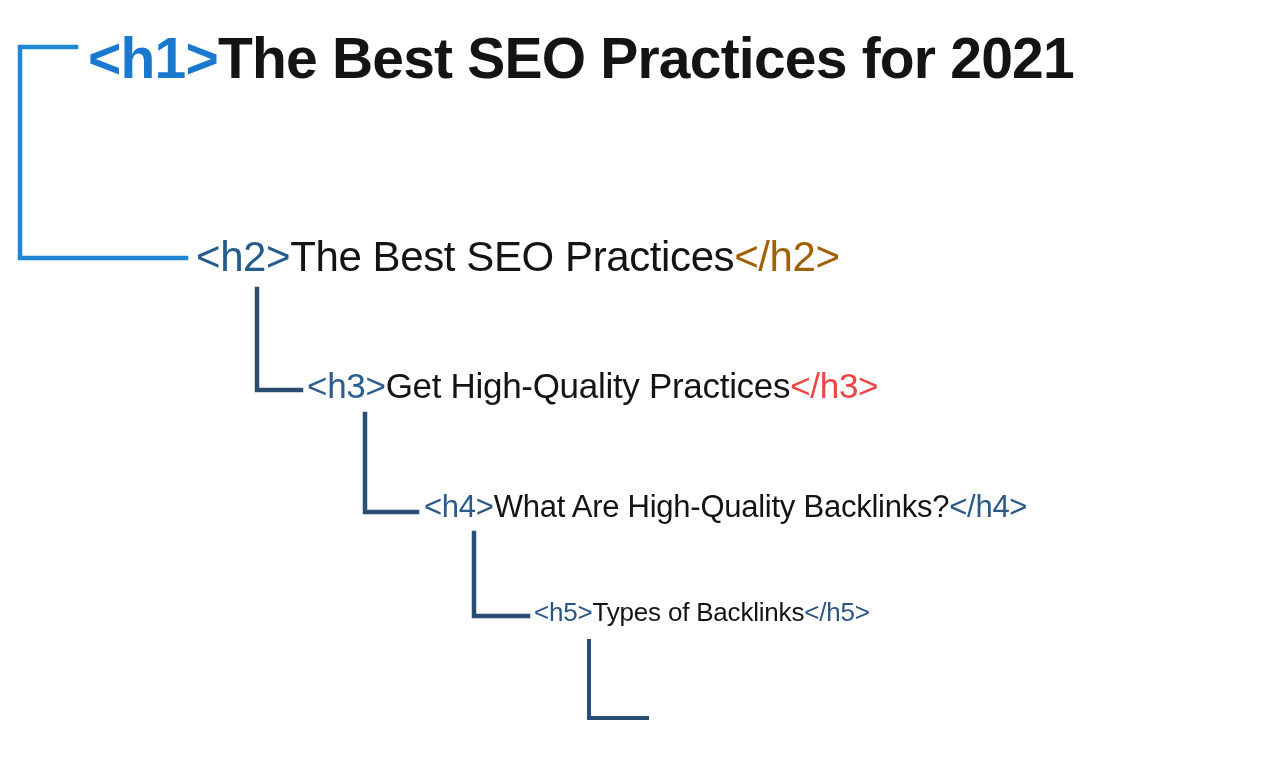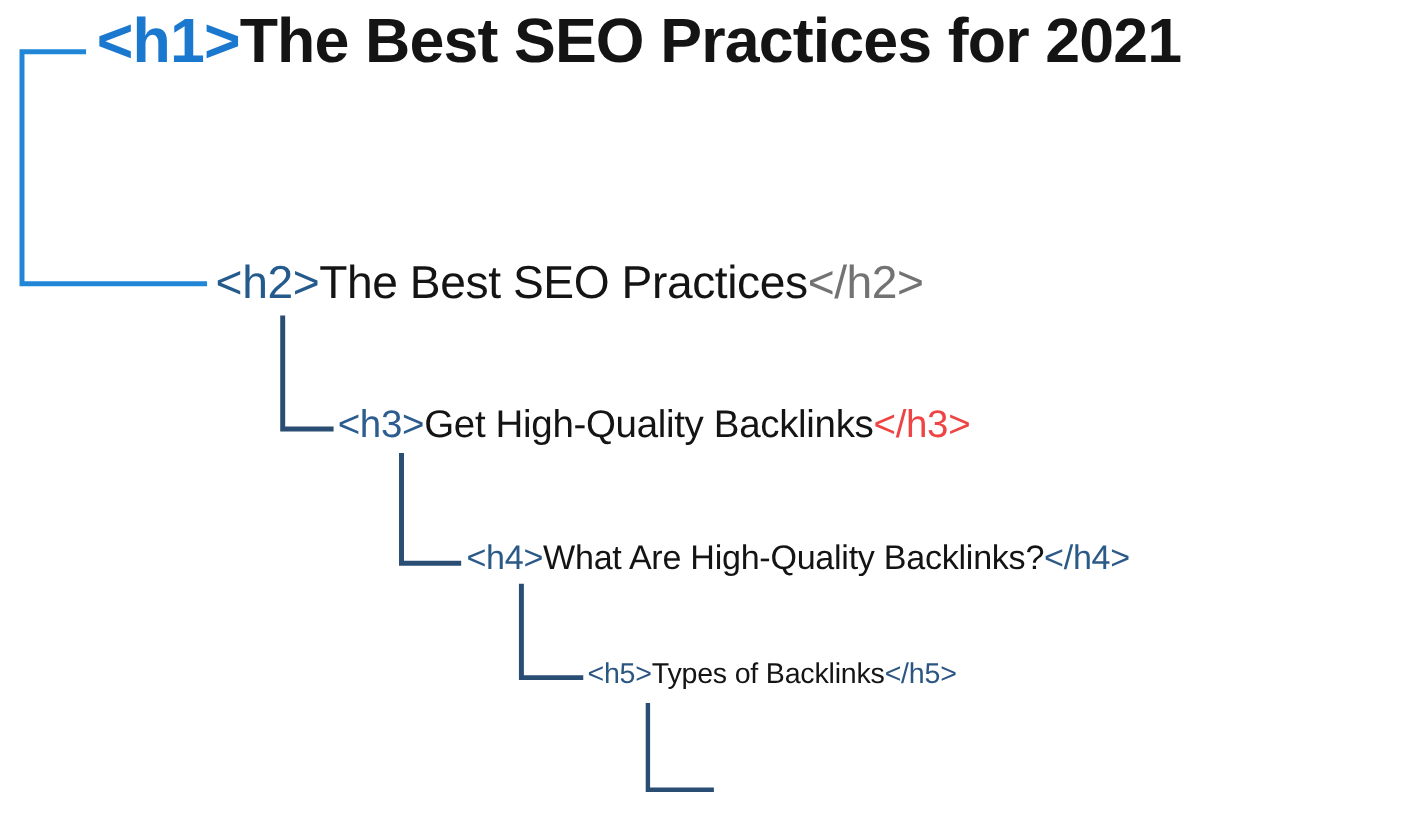--- a/index.html
+++ b/index.html
@@ -34,21 +34,21 @@
     color: #141414;
     letter-spacing: -0.2px;
   }
   .tag {
     white-space: pre;
   }
 
   
   .lvl-h1 {
     left: 88px;
-    top: 0;
+    top: 21px;
     font-size: 57px;
     font-weight: 700;
     line-height: 74px;
     letter-spacing: -0.8px;
     width: 1190px;
     white-space: normal;
   }
   .lvl-h1 .line2 {
     display: block;
     padding-left: 140px;
@@ -115,25 +115,25 @@
     <path d="M 474 533 L 474 616 L 528 616" fill="none" stroke="#2a4d73" stroke-width="4.5" stroke-linecap="square" stroke-linejoin="miter"></path>
 
     <path d="M 589 641 L 589 718 L 647 718" fill="none" stroke="#2a4d73" stroke-width="4" stroke-linecap="square" stroke-linejoin="miter"></path>
   </svg>
 
   <div class="heading-row lvl-h1" style="color: rgb(20, 20, 20);">
     <span class="tag" style="color: rgb(26, 120, 207);">&lt;h1&gt;</span><span>The Best SEO Practices for 2021</span>
   </div>
 
   <div class="heading-row lvl-h2" style="color: rgb(20, 20, 20);">
-    <span class="tag" style="color: rgb(37, 91, 140);">&lt;h2&gt;</span><span>The Best SEO Practices</span><span class="tag" style="color: #737373;">&lt;/h2&gt;</span>
+    <span class="tag" style="color: rgb(37, 91, 140);">&lt;h2&gt;</span><span>The Best SEO Practices</span><span class="tag" style="color: #a16207;">&lt;/h2&gt;</span>
   </div>
 
   <div class="heading-row lvl-h3" style="color: rgb(20, 20, 20);">
-    <span class="tag" style="color: rgb(44, 93, 143);">&lt;h3&gt;</span><span>Get High-Quality Backlinks</span><span class="tag" style="color: #ef4444;">&lt;/h3&gt;</span>
+    <span class="tag" style="color: rgb(44, 93, 143);">&lt;h3&gt;</span><span>Get High-Quality Practices</span><span class="tag" style="color: #ef4444;">&lt;/h3&gt;</span>
   </div>
 
   <div class="heading-row lvl-h4" style="color: rgb(20, 20, 20);">
     <span class="tag" style="color: rgb(44, 90, 136);">&lt;h4&gt;</span><span>What Are High-Quality Backlinks?</span><span class="tag" style="color: rgb(44, 90, 136);">&lt;/h4&gt;</span>
   </div>
 
   <div class="heading-row lvl-h5" style="color: rgb(20, 20, 20);">
     <span class="tag" style="color: rgb(43, 86, 130);">&lt;h5&gt;</span><span>Types of Backlinks</span><span class="tag" style="color: rgb(43, 86, 130);">&lt;/h5&gt;</span>
   </div>
 

